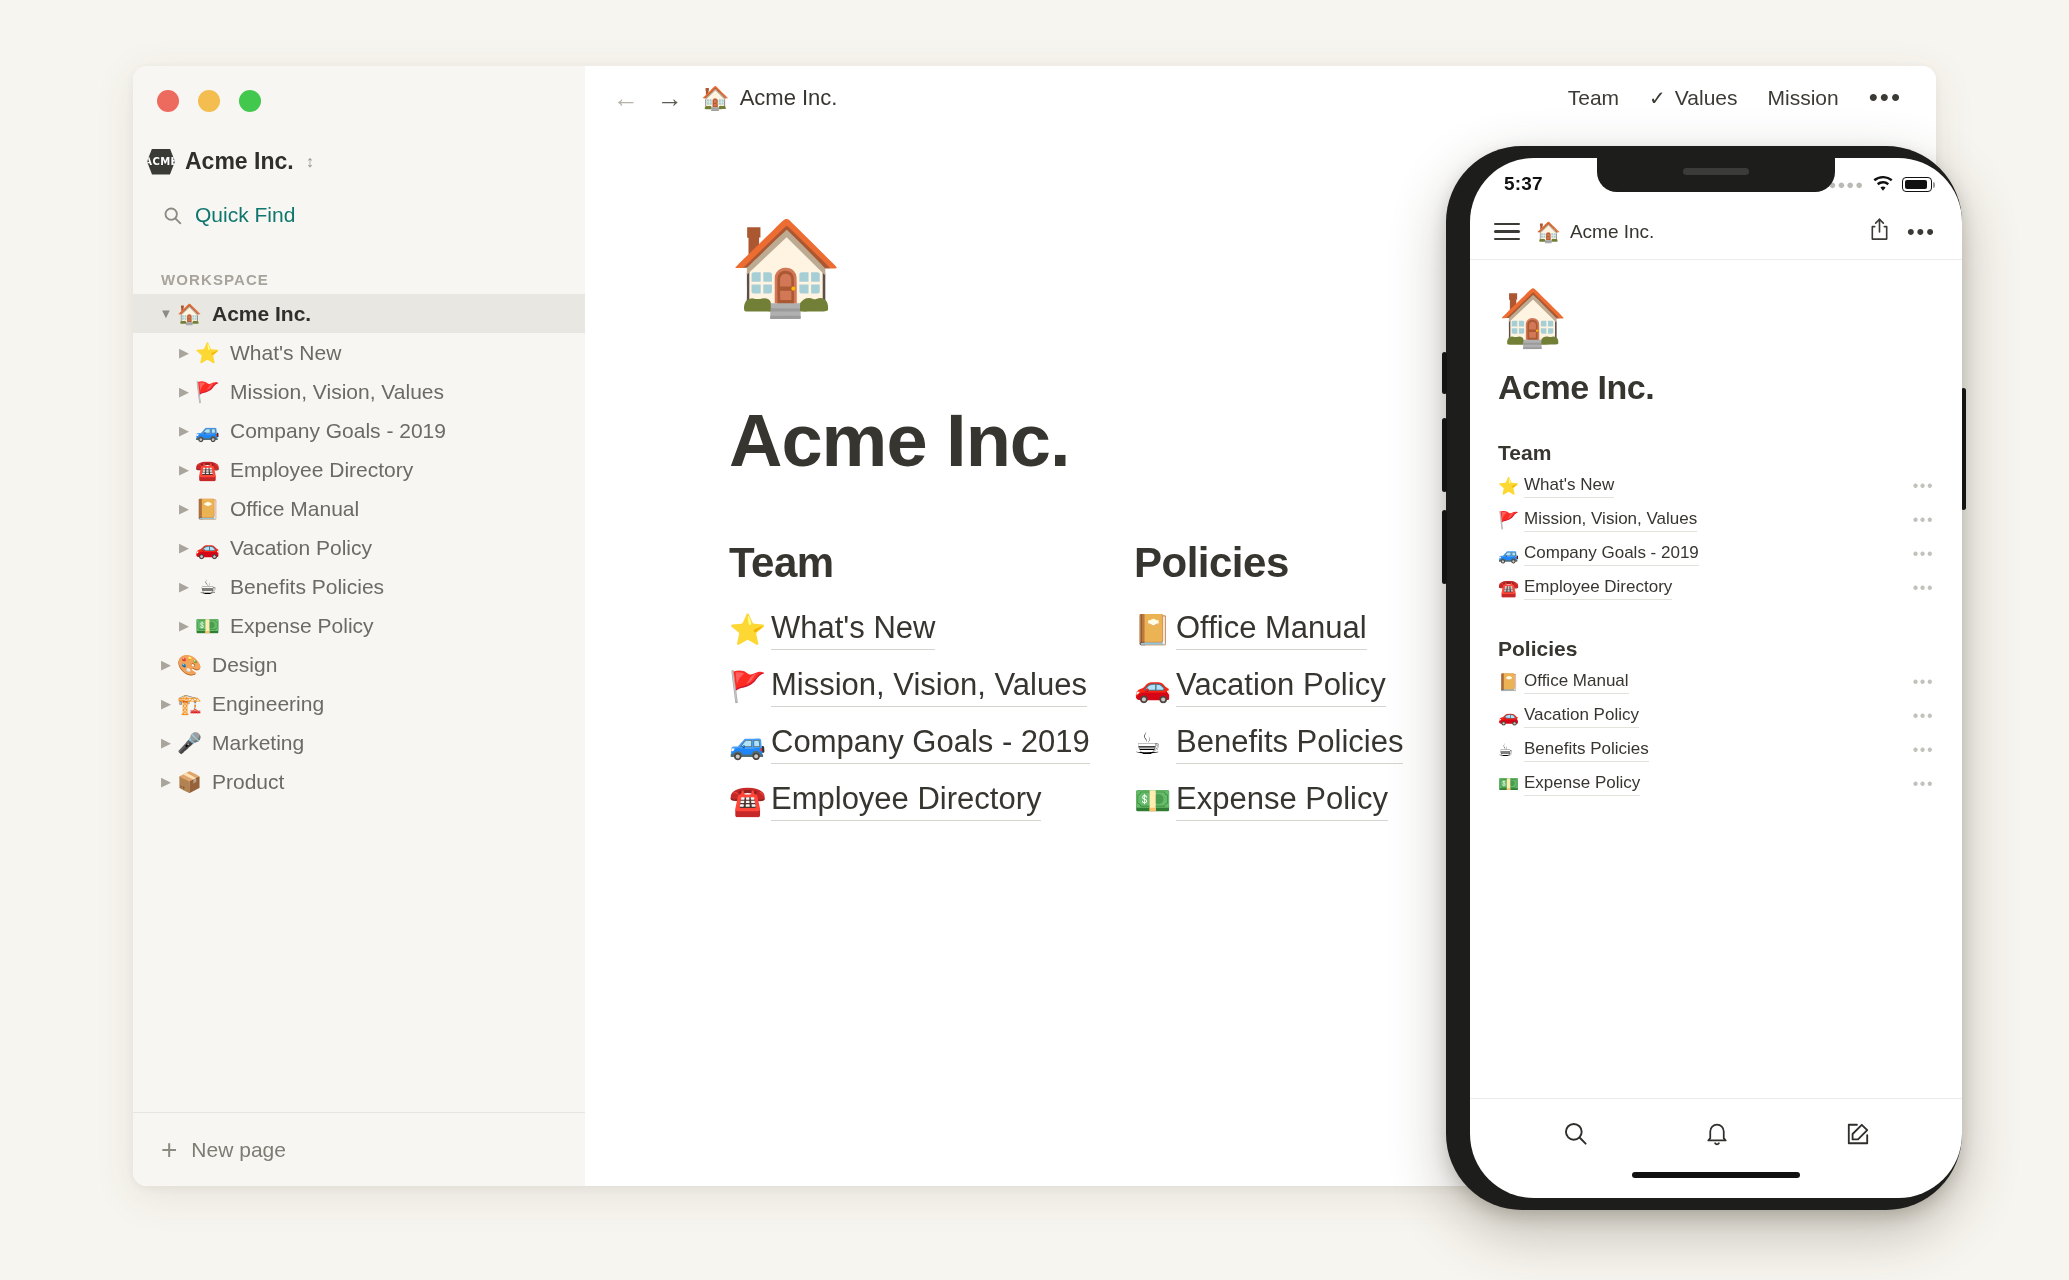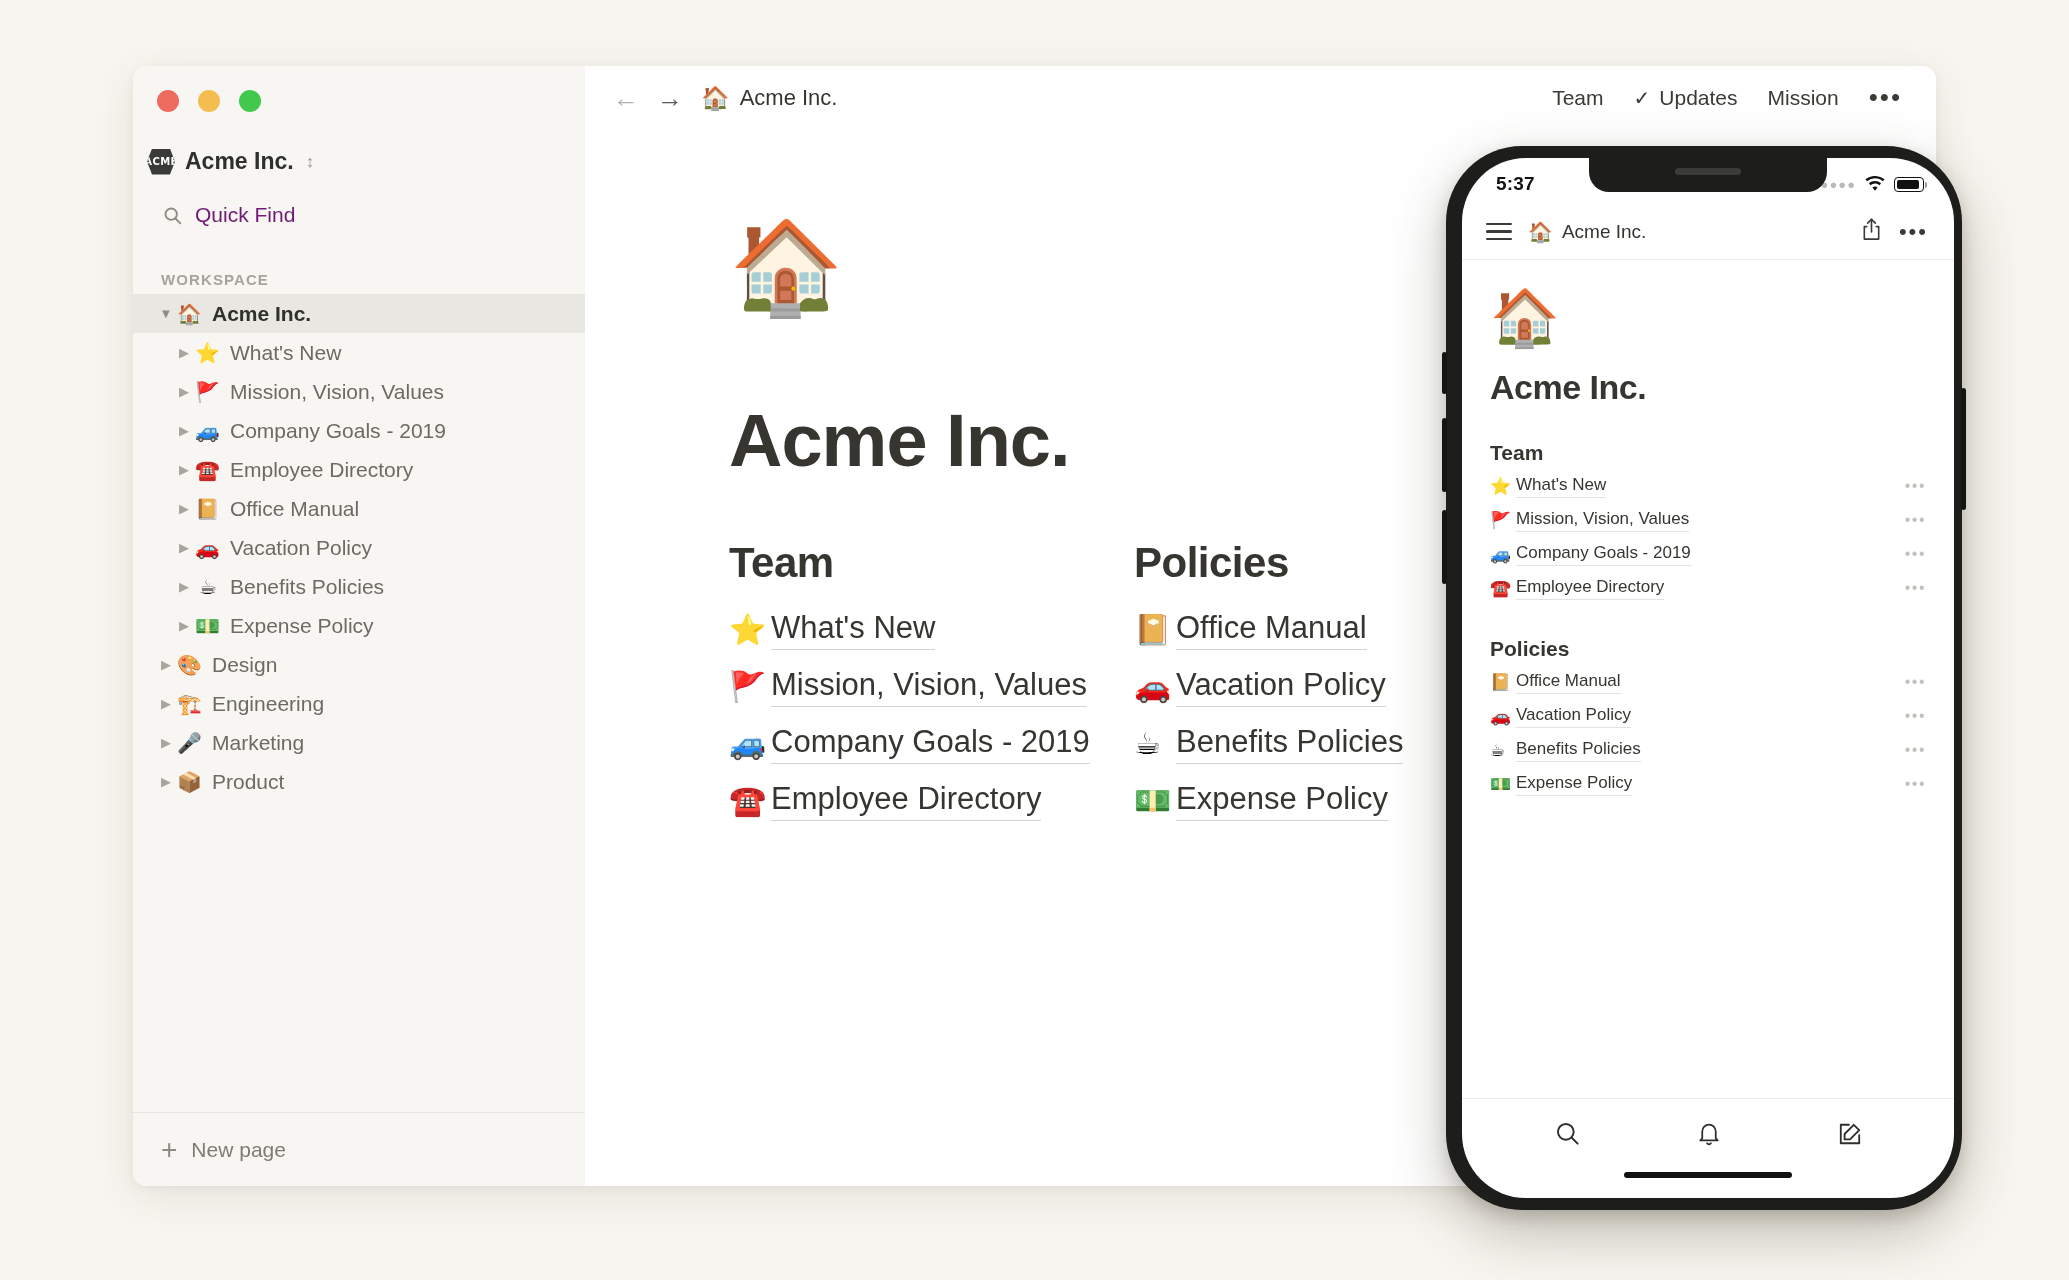--- a/index.html
+++ b/index.html
@@ -50,21 +50,21 @@
   }
   #workspace-switcher .ws-name { font-size: 23px; font-weight: bold; color: #2f2f2c; }
   .updown { font-size: 16px; color: #9a968d; line-height: 1; margin-left: 2px; }
 
   .nav-row {
     display: flex; align-items: center; gap: 12px;
     height: 40px; margin: 0 12px 0 18px; padding: 0 10px;
     border-radius: 4px; cursor: default;
   }
   .nav-row .ico { width: 22px; height: 22px; display:flex; align-items:center; justify-content:center; color:#8d8a82; flex:0 0 22px;}
-  .nav-row .lbl { font-size: 21px; color: #701a75; }
+  .nav-row .lbl { font-size: 21px; color: #0f766e; }
   .nav-row.strong .lbl { color: #33322e; font-weight: bold; }
   .nav-row.strong .ico { color: #33322e; }
   #nav-block { margin-top: 16px; }
 
   .section-label {
     font-size: 15px; font-weight: bold; letter-spacing: 1.1px;
     color: #a8a49b; margin: 36px 0 6px 28px;
   }
 
   #tree { flex: 1 1 auto; overflow: hidden; }
@@ -135,21 +135,21 @@
   }
   #phone .side-btn {
     position: absolute; background: #141413; border-radius: 3px;
   }
   #phone .btn-power { right: -4px; top: 242px; width: 5px; height: 122px; }
   #phone .btn-vol-a { left: -4px; top: 206px; width: 5px; height: 42px; }
   #phone .btn-vol-b { left: -4px; top: 272px; width: 5px; height: 74px; }
   #phone .btn-vol-c { left: -4px; top: 364px; width: 5px; height: 74px; }
 
   #phone-screen {
-    position: absolute; left: 16px; top: 12px;
+    position: absolute; left: 24px; top: 12px;
     width: 492px; height: 1040px;
     background: #fff; border-radius: 64px; overflow: hidden;
     display: flex; flex-direction: column;
   }
   #notch {
     position: absolute; left: 50%; transform: translateX(-50%); top: 0;
     width: 238px; height: 34px; background: #1d1d1b;
     border-bottom-left-radius: 20px; border-bottom-right-radius: 20px;
     z-index: 5; display: flex; align-items: center; justify-content: center;
   }
@@ -326,21 +326,21 @@
 
       <div id="topbar">
         <span class="navarrow">←</span>
         <span class="navarrow fwd">→</span>
         <span class="crumb-emoji">🏠</span>
         <span class="crumb-text">Acme Inc.</span>
         <span class="spacer"></span>
         <span class="tb-action">Team</span>
         <span class="tb-action">
           <span class="check">✓</span>
-          <span>Updates</span>
+          <span>Values</span>
         </span>
         <span class="tb-action">Mission</span>
         <span class="dots">•••</span>
       </div>
 
       <div id="page-body">
         <div id="page-icon">🏠</div>
         <div id="page-title">Acme Inc.</div>
         <div id="columns">
             <div class="col">

